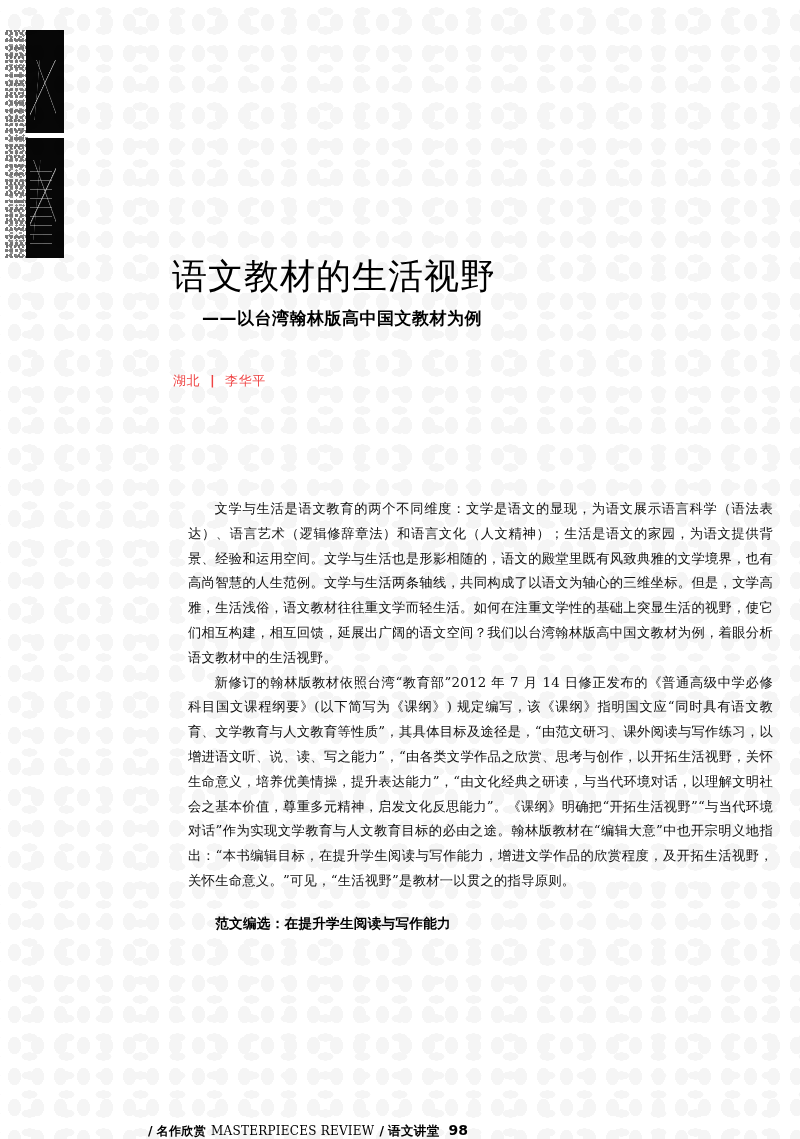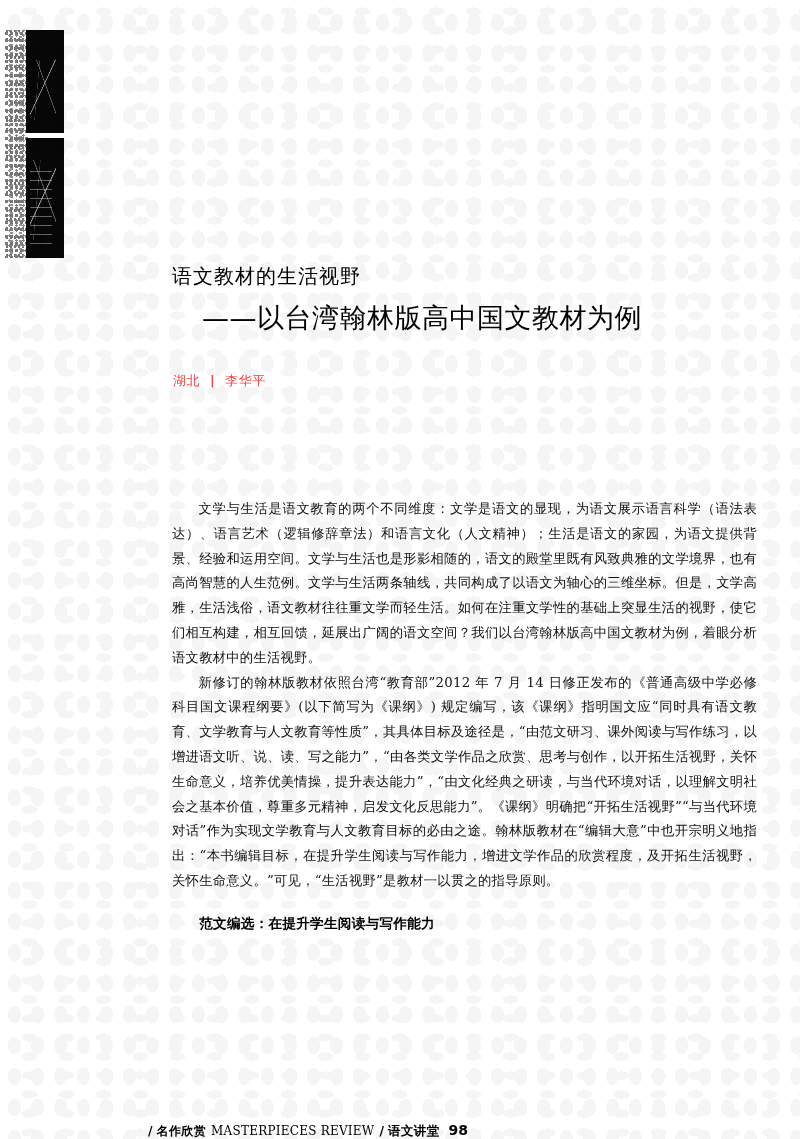--- a/index.html
+++ b/index.html
@@ -77,49 +77,49 @@
   }
 
   
   .title-area {
     position: absolute;
     left: 172px;
     top: 256px;
     width: 560px;
   }
   .doc-title {
-    font-size: 20px;
+    font-size: 35px;
     line-height: 40px;
     letter-spacing: 1px;
     font-weight: 400;
     margin: 0;
   }
   .doc-subtitle {
-    font-size: 27px;
+    font-size: 17px;
     line-height: 32px;
     letter-spacing: .5px;
     margin: 6px 0 0 30px;
-    font-weight: 400;
+    font-weight: 700;
   }
   .byline {
     margin: 38px 0 0 1px;
     font-size: 13px;
     letter-spacing: .6px;
     color: #ef4444;
   }
   .byline .sep {
     display: inline-block;
     margin: 0 5px;
     font-weight: 700;
   }
 
   
   .body-col {
     position: absolute;
-    left: 172px;
+    left: 188px;
     top: 497px;
     width: 585px;
   }
   p.para {
     margin: 0;
     font-family: "DejaVu Serif", "Liberation Serif", serif;
     font-size: 13.3px;
     line-height: 24.8px;
     text-align: justify;
     text-justify: inter-character;

